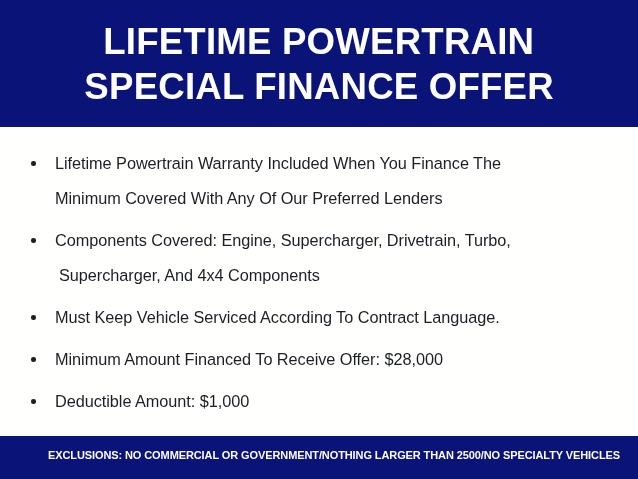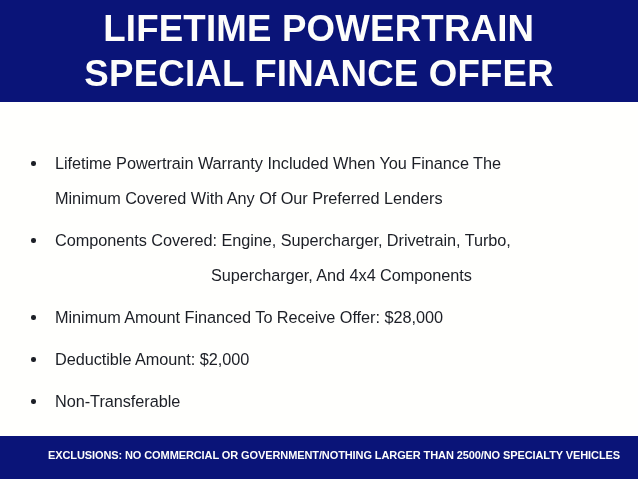--- a/index.html
+++ b/index.html
@@ -21,21 +21,21 @@
     background: #fffffd;
     box-sizing: border-box;
   }
 
   
   .header-banner {
     position: absolute;
     left: 0;
     top: 0;
     width: 638px;
-    height: 102px;
+    height: 127px;
     background: #0a1478;
     display: flex;
     flex-direction: column;
     align-items: center;
     justify-content: center;
   }
 
   .title-line {
     color: #fdfdfb;
     font-family: "Liberation Sans", sans-serif;
@@ -88,21 +88,20 @@
     background: #1c1f26;
   }
 
   .bullet-item .wrap-line {
     display: block;
     text-indent: 0;
   }
 
   .bullet-item .wrap-line.extra-indent {
     padding-left: 4px;
-    text-align: center;
   }
 
   
   .exclusions-bar {
     position: absolute;
     left: 0;
     top: 436px;
     width: 638px;
     height: 43px;
     background: #0a1478;
@@ -141,29 +140,33 @@
         <span class="wrap-line">Lifetime Powertrain Warranty Included When You Finance The</span>
         <span class="wrap-line">Minimum Covered With Any Of Our Preferred Lenders</span>
       </li>
 
       <li class="bullet-item">
         <span class="dot"></span>
         <span class="wrap-line">Components Covered: Engine, Supercharger, Drivetrain, Turbo,</span>
         <span class="wrap-line extra-indent">Supercharger, And 4x4 Components</span>
       </li>
 
+      <li class="bullet-item">
+        <span class="dot"></span>
+        <span class="wrap-line">Must Keep Vehicle Serviced According To Contract Language.</span>
+      </li>
 
       <li class="bullet-item">
         <span class="dot"></span>
         <span class="wrap-line">Minimum Amount Financed To Receive Offer: $28,000</span>
       </li>
 
       <li class="bullet-item">
         <span class="dot"></span>
-        <span class="wrap-line">Deductible Amount: $2,000</span>
+        <span class="wrap-line">Deductible Amount: $1,000</span>
       </li>
 
       <li class="bullet-item">
         <span class="dot"></span>
         <span class="wrap-line">Non-Transferable</span>
       </li>
 
     </ul>
   </div>
 

